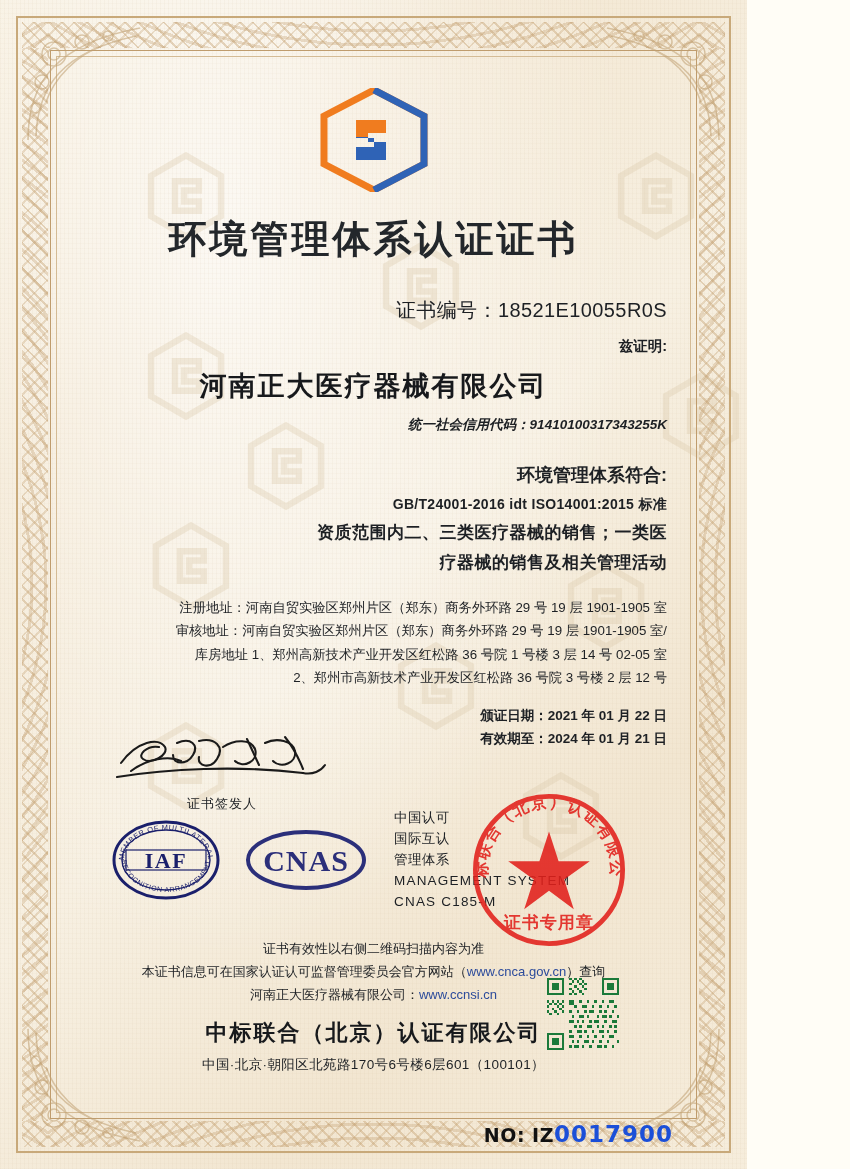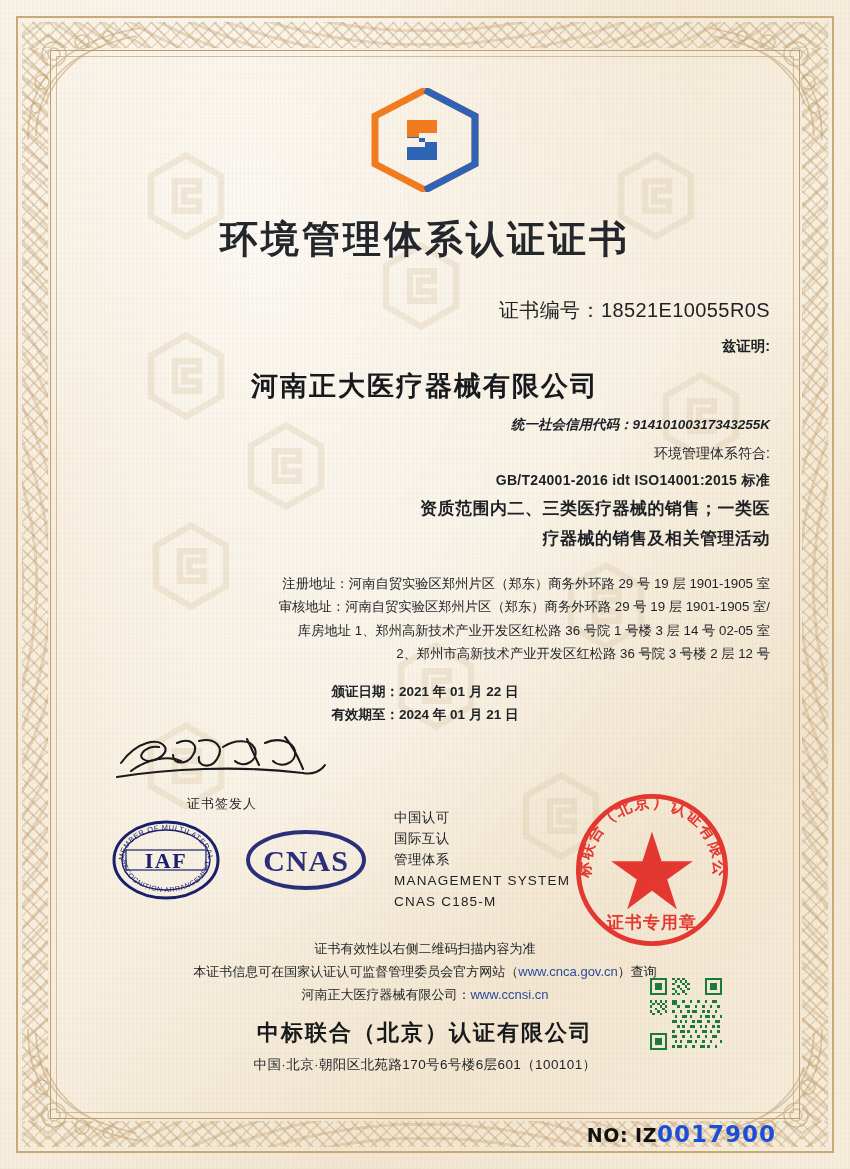--- a/index.html
+++ b/index.html
@@ -10,21 +10,21 @@
     width: 850px;
     height: 1169px;
     font-family: "Liberation Sans", sans-serif;
     background: #fffdf6;
     overflow: hidden;
   }
 
   
   .certificate {
     position: relative;
-    width: 850px;
+    width: 747px;
     height: 1169px;
     background:
       radial-gradient(ellipse at 30% 20%, rgba(255,255,255,0.75) 0%, rgba(255,255,255,0) 55%),
       linear-gradient(135deg, #f6eedd 0%, #f3e7d2 25%, #f7f0e2 50%, #f2e6d1 75%, #f6eddc 100%);
     box-sizing: border-box;
     overflow: hidden;
   }
 
   
   .paper-texture {
@@ -143,23 +143,23 @@
     color: #17191c;
     font-family: "DejaVu Sans", "Liberation Sans", sans-serif;
   }
   .credit-code {
     margin-top: 12px;
     font-size: 13.5px;
     font-weight: bold;
     font-style: italic;
   }
   .conform-label {
-    margin-top: 11px;
-    font-size: 14px;
-    font-weight: normal;
+    margin-top: 29px;
+    font-size: 18px;
+    font-weight: bold;
   }
   .standard {
     margin-top: 9px;
     font-size: 14px;
     font-weight: bold;
     letter-spacing: 0.3px;
   }
   .scope-label {
     margin-top: 11px;
     font-size: 14px;
@@ -179,21 +179,20 @@
     line-height: 1.75;
     color: #1d2024;
   }
   .addresses div { white-space: nowrap; }
 
   .dates {
     margin-top: 16px;
     font-size: 13.5px;
     line-height: 1.7;
     font-weight: bold;
-    text-align: center;
   }
 
   
   .signature-block {
     position: absolute;
     left: 92px;
     top: 731px;
     width: 260px;
     text-align: center;
   }

